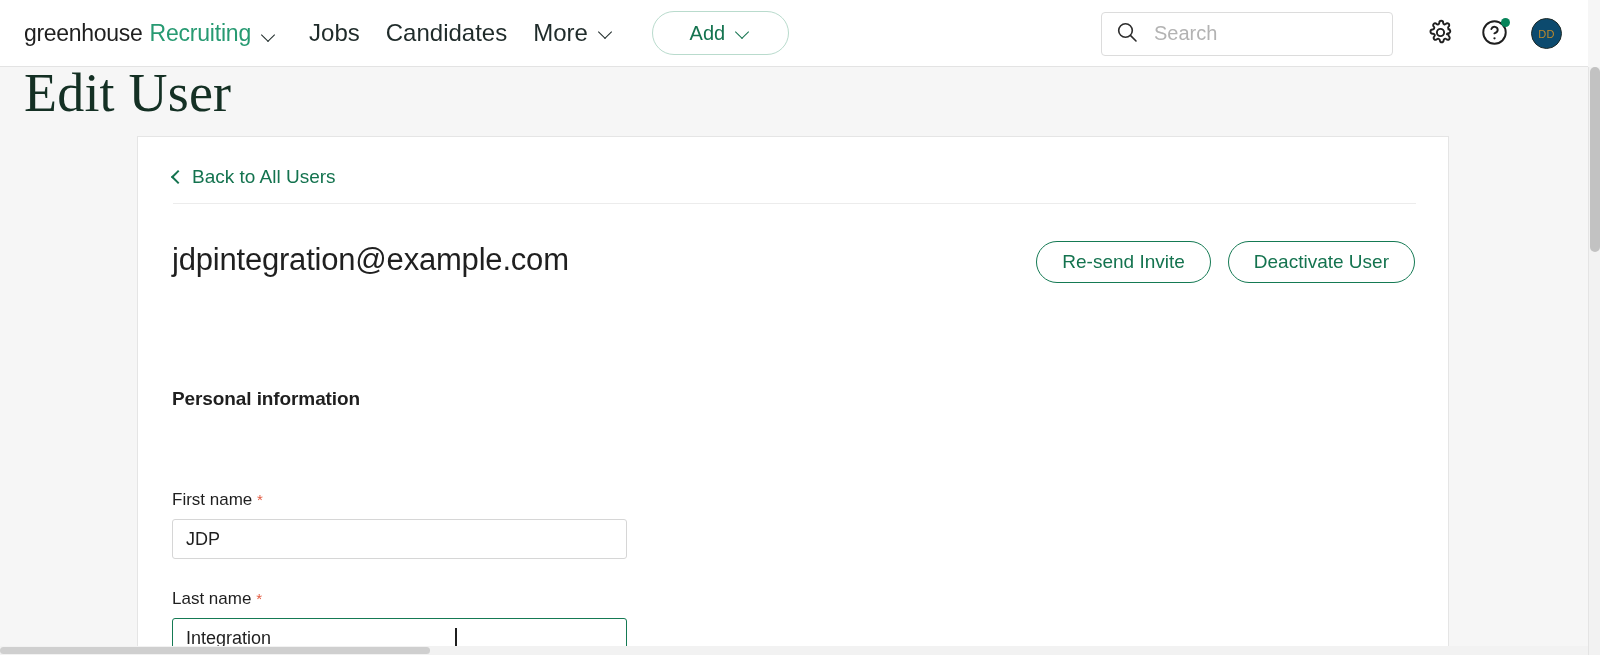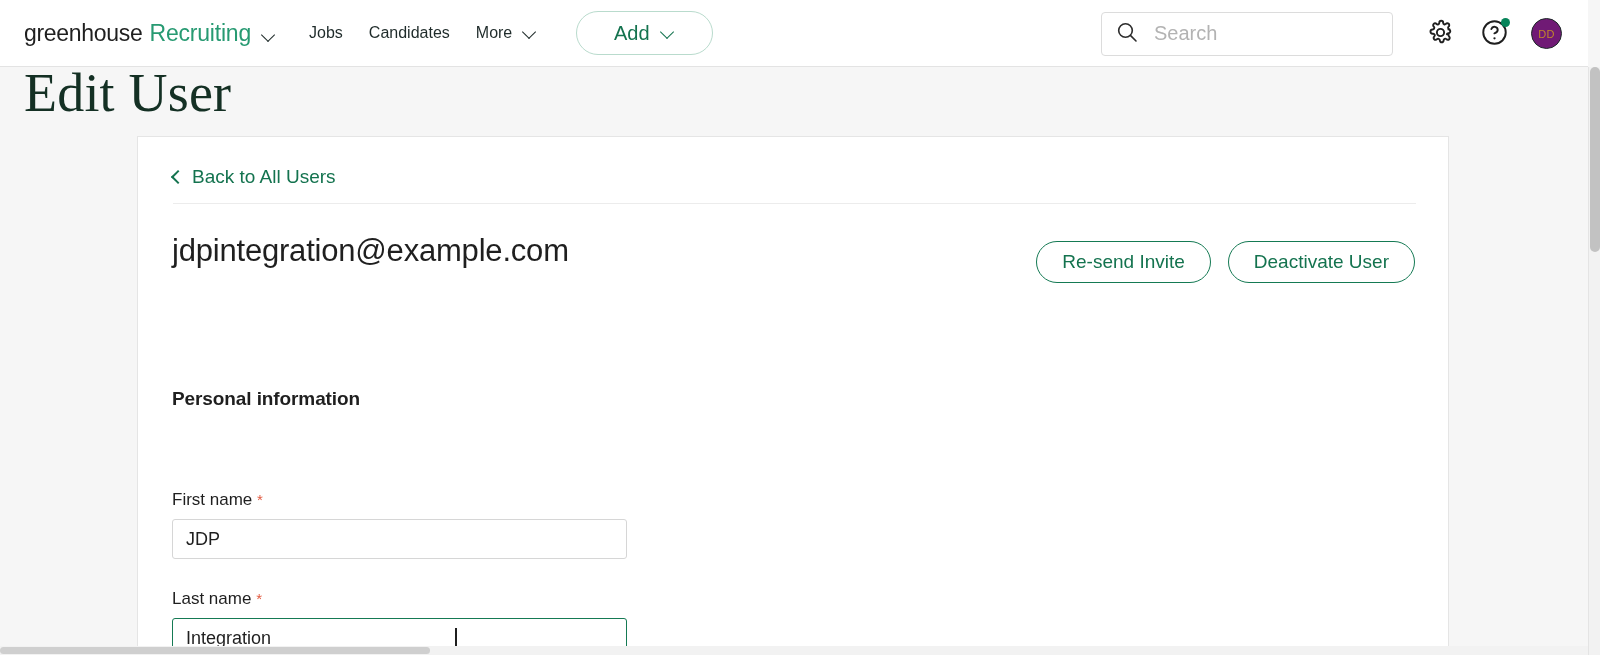--- a/index.html
+++ b/index.html
@@ -68,21 +68,21 @@
     transform: rotate(45deg);
   }
 
   .navlinks {
     display: flex;
     align-items: center;
     margin-left: 32px;
     gap: 26px;
   }
   .navlink {
-    font-size: 16px;
+    font-size: 24px;
     color: #1f2b2a;
     text-decoration: none;
     white-space: nowrap;
     display: flex;
     align-items: center;
     cursor: pointer;
     justify-content: flex-end;
   }
 
   .add-btn {
@@ -165,21 +165,21 @@
     width: 31px; height: 31px;
     border-radius: 50%;
     border: 1.5px solid #1f2b2a;
     display: flex;
     align-items: center;
     justify-content: center;
     font-size: 11px;
     color: #c08a2a;
     letter-spacing: 0.2px;
     cursor: pointer;
-    background: #701a75;
+    background: #0c4a6e;
   }
 
   
   .page-body {
     position: absolute;
     top: 67px; left: 0;
     width: 1588px;
     height: 588px;
     background: #f6f6f6;
   }
@@ -236,21 +236,21 @@
     left: 35px;
     top: 66px;
     width: 1243px;
     height: 1px;
     background: #ececec;
   }
 
   .email-heading {
     position: absolute;
     left: 34px;
-    top: 96px;
+    top: 105px;
     font-size: 31px;
     color: #1f1f1f;
     font-weight: 400;
     letter-spacing: -0.2px;
     margin: 0;
     white-space: nowrap;
   }
 
   .header-actions {
     position: absolute;

